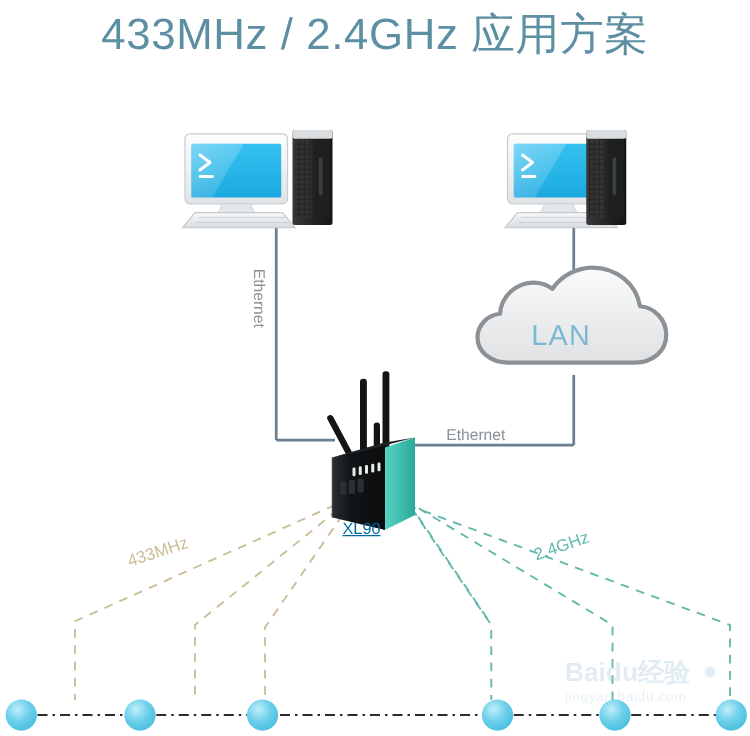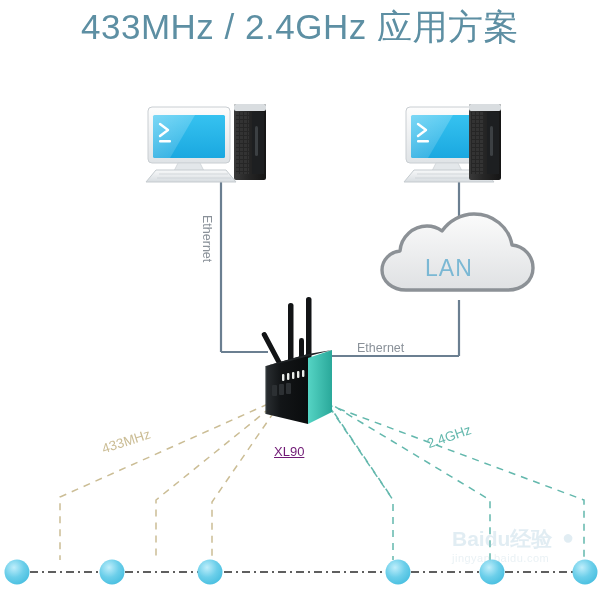--- a/index.html
+++ b/index.html
@@ -32,21 +32,21 @@
     left:214px;top:215px;
     transform:rotate(90deg);
     transform-origin:left top;
     color:#8a9199;font-size:12.5px;
   }
   .lbl-eth-h{left:357px;top:341px;}
   .lbl-lan{
     left:425px;top:255px;
     color:#7bb8d4;font-size:23px;letter-spacing:1px;
   }
-  .lbl-xl90{left:274px;top:444px;color:#701a75;font-size:13px;text-decoration:underline;}
+  .lbl-xl90{left:274px;top:415px;color:#0369a1;font-size:13px;text-decoration:underline;}
   .lbl-433{
     left:100px;top:442px;
     color:#cbbd95;font-size:13.5px;
     transform:rotate(-18deg);transform-origin:left top;
   }
   .lbl-24{
     left:425px;top:437px;
     color:#63b8ad;font-size:13.5px;
     transform:rotate(-19deg);transform-origin:left top;
   }

